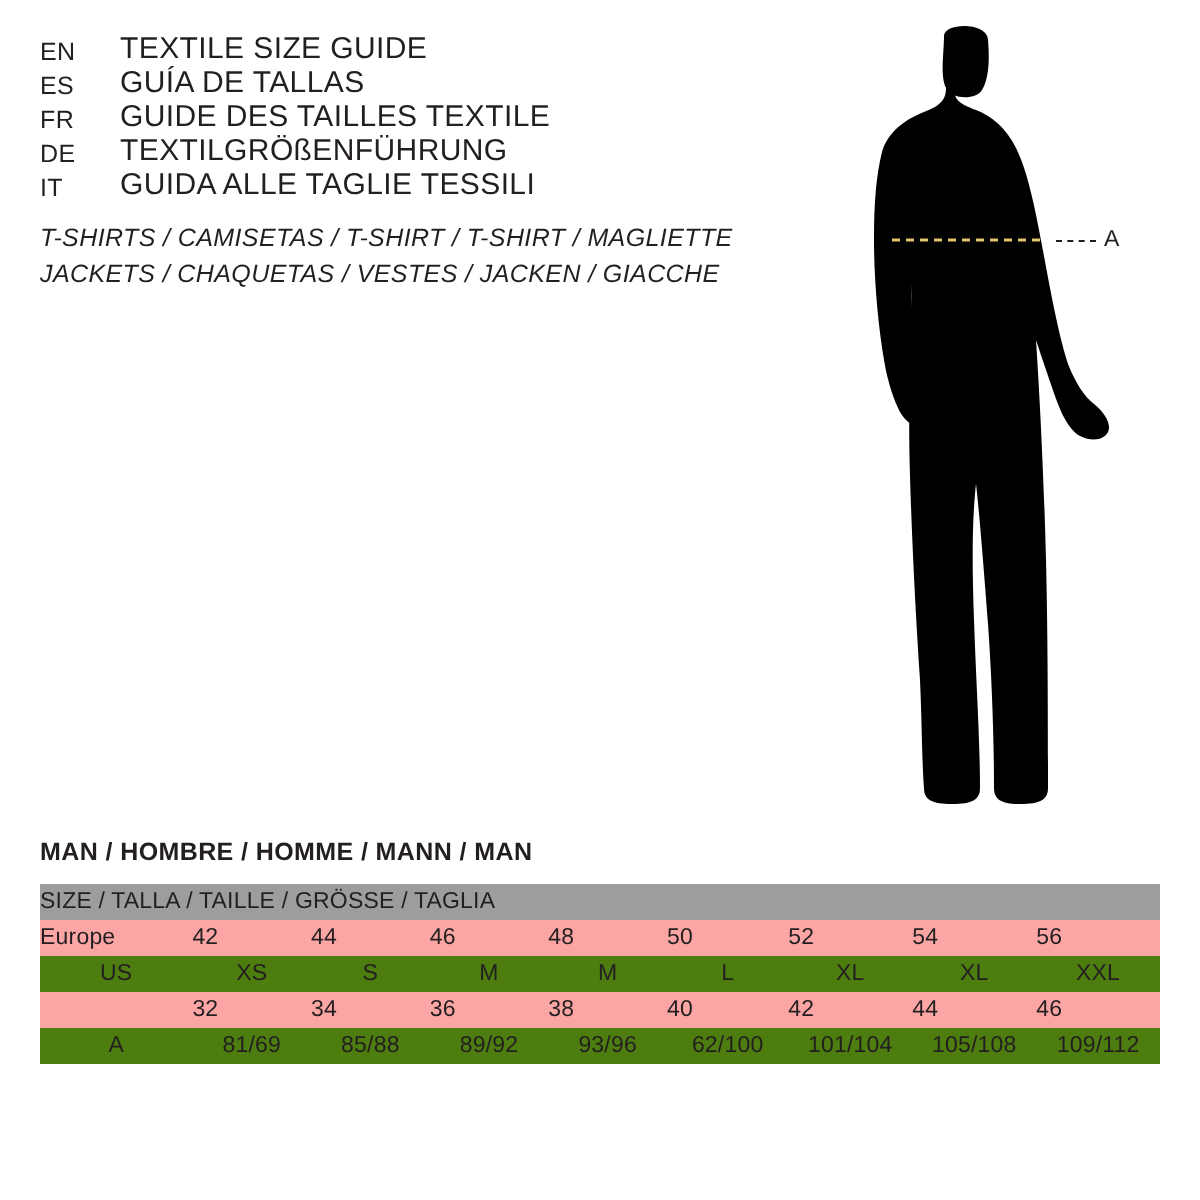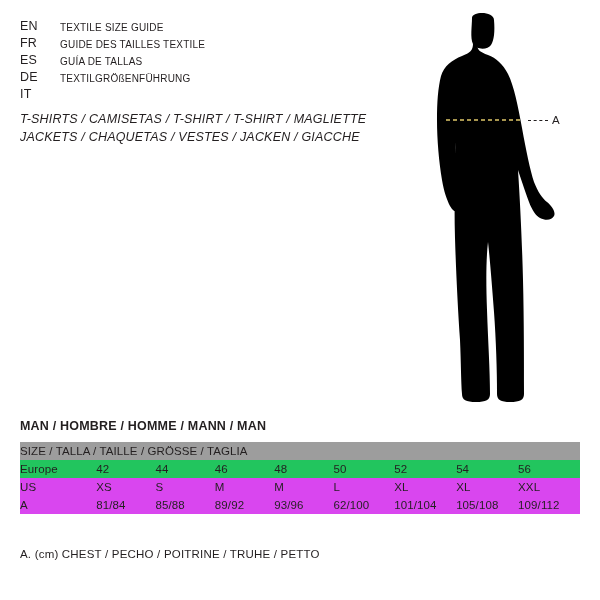--- a/index.html
+++ b/index.html
@@ -35,21 +35,21 @@
     height: 17px;
     font-size: 12.5px;
     letter-spacing: 0.2px;
   }
   .lang-code {
     width: 40px;
     flex: 0 0 40px;
     font-size: 12.5px;
   }
   .lang-text {
-    font-size: 10px;
+    font-size: 15px;
   }
 
   
   .cat-block {
     position: absolute;
     left: 20px;
     top: 110px;
     width: 420px;
   }
   .cat-line {
@@ -108,22 +108,22 @@
     padding: 0;
     height: 18px;
     vertical-align: middle;
   }
   .row-head td {
     background: #9d9d9d;
     color: #231f20;
     font-size: 11.5px;
     height: 17px;
   }
-  .row-light td { background: #22c55e; }
-  .row-dark td  { background: #d946ef; }
+  .row-light td { background: #fca5a5; }
+  .row-dark td  { background: #4d7c0f; text-align: center; }
 
   td.c-label { width: 86px; padding-left: 4px; margin-top: 38px; }
   td.c-val   { width: 67px; }
 
   .footnote {
     position: absolute;
     left: 20px;
     top: 548px;
     font-size: 11.5px;
     letter-spacing: .2px;
@@ -133,33 +133,34 @@
 <body>
 
 <div class="page">
 
   <div class="lang-block">
     <div class="lang-row">
       <span class="lang-code">EN</span>
       <span class="lang-text">TEXTILE SIZE GUIDE</span>
     </div>
     <div class="lang-row">
+      <span class="lang-code">ES</span>
+      <span class="lang-text">GUÍA DE TALLAS</span>
+    </div>
+    <div class="lang-row">
       <span class="lang-code">FR</span>
       <span class="lang-text">GUIDE DES TAILLES TEXTILE</span>
     </div>
     <div class="lang-row">
-      <span class="lang-code">ES</span>
-      <span class="lang-text">GUÍA DE TALLAS</span>
-    </div>
-    <div class="lang-row">
       <span class="lang-code">DE</span>
       <span class="lang-text">TEXTILGRÖßENFÜHRUNG</span>
     </div>
     <div class="lang-row">
       <span class="lang-code">IT</span>
+      <span class="lang-text">GUIDA ALLE TAGLIE TESSILI</span>
     </div>
   </div>
 
   <div class="cat-block">
     <div class="cat-line">T-SHIRTS / CAMISETAS / T-SHIRT / T-SHIRT / MAGLIETTE</div>
     <div class="cat-line">JACKETS / CHAQUETAS / VESTES / JACKEN / GIACCHE</div>
   </div>
 
   <div class="figure-wrap">
     <svg width="200" height="400" viewBox="0 0 200 400" xmlns="http://www.w3.org/2000/svg">
@@ -229,29 +230,39 @@
         <td class="c-label">US</td>
         <td class="c-val">XS</td>
         <td class="c-val">S</td>
         <td class="c-val">M</td>
         <td class="c-val">M</td>
         <td class="c-val">L</td>
         <td class="c-val">XL</td>
         <td class="c-val">XL</td>
         <td class="c-val">XXL</td>
       </tr>
+      <tr class="row-light">
+        <td class="c-label"></td>
+        <td class="c-val">32</td>
+        <td class="c-val">34</td>
+        <td class="c-val">36</td>
+        <td class="c-val">38</td>
+        <td class="c-val">40</td>
+        <td class="c-val">42</td>
+        <td class="c-val">44</td>
+        <td class="c-val">46</td>
+      </tr>
       <tr class="row-dark">
         <td class="c-label">A</td>
-        <td class="c-val">81/84</td>
+        <td class="c-val">81/69</td>
         <td class="c-val">85/88</td>
         <td class="c-val">89/92</td>
         <td class="c-val">93/96</td>
         <td class="c-val">62/100</td>
         <td class="c-val">101/104</td>
         <td class="c-val">105/108</td>
         <td class="c-val">109/112</td>
       </tr>
     </tbody>
   </table>
 
-  <div class="footnote">A. (cm) CHEST / PECHO / POITRINE / TRUHE / PETTO</div>
 
 </div>
 
 </body></html>

